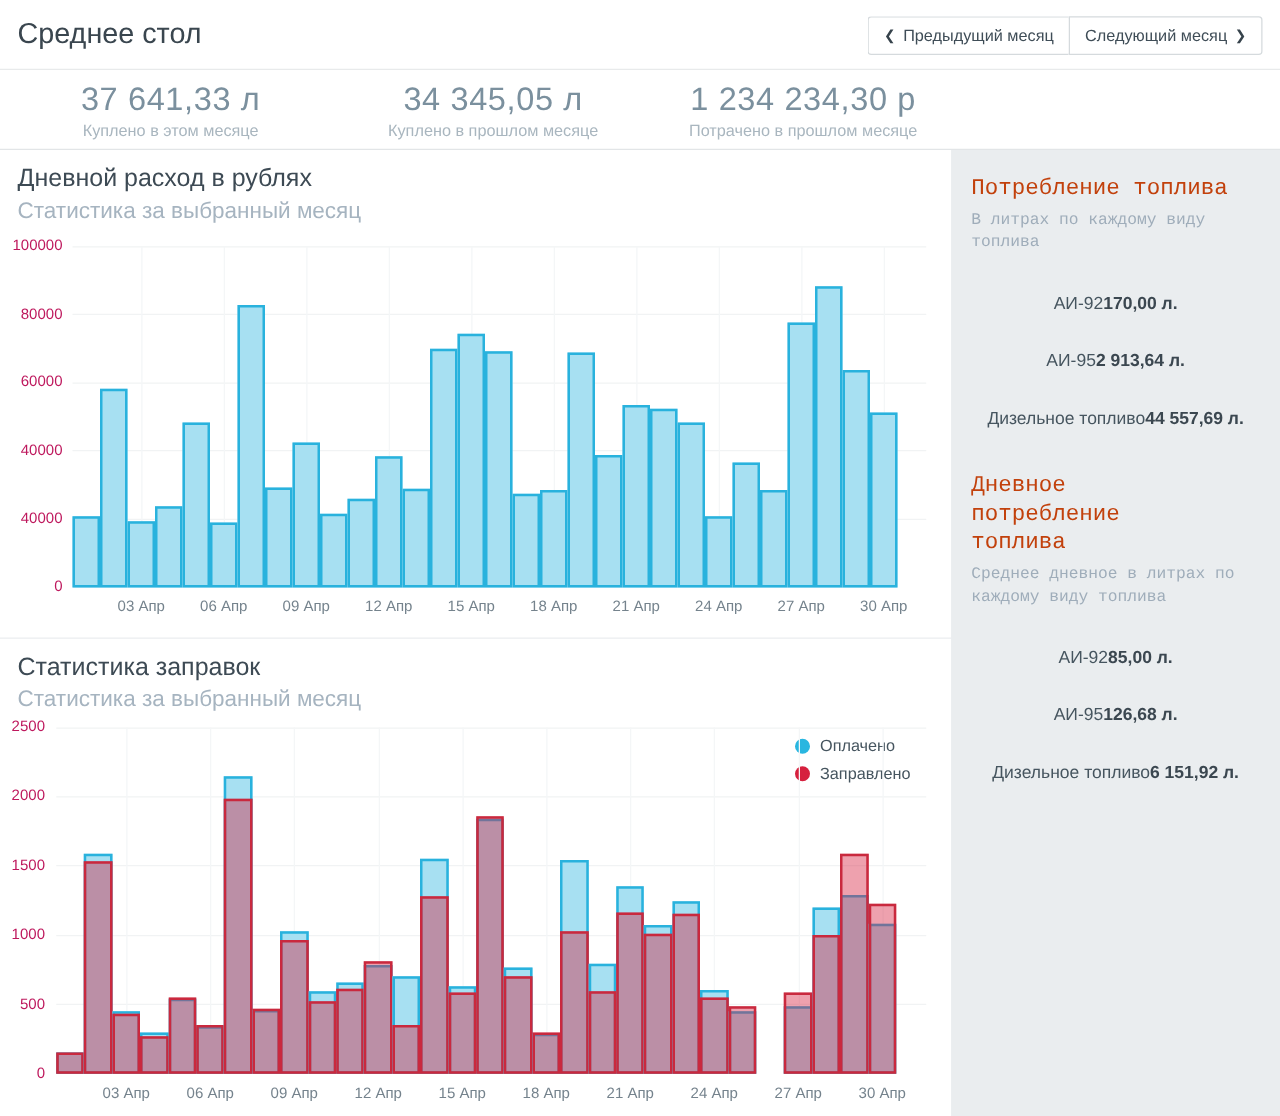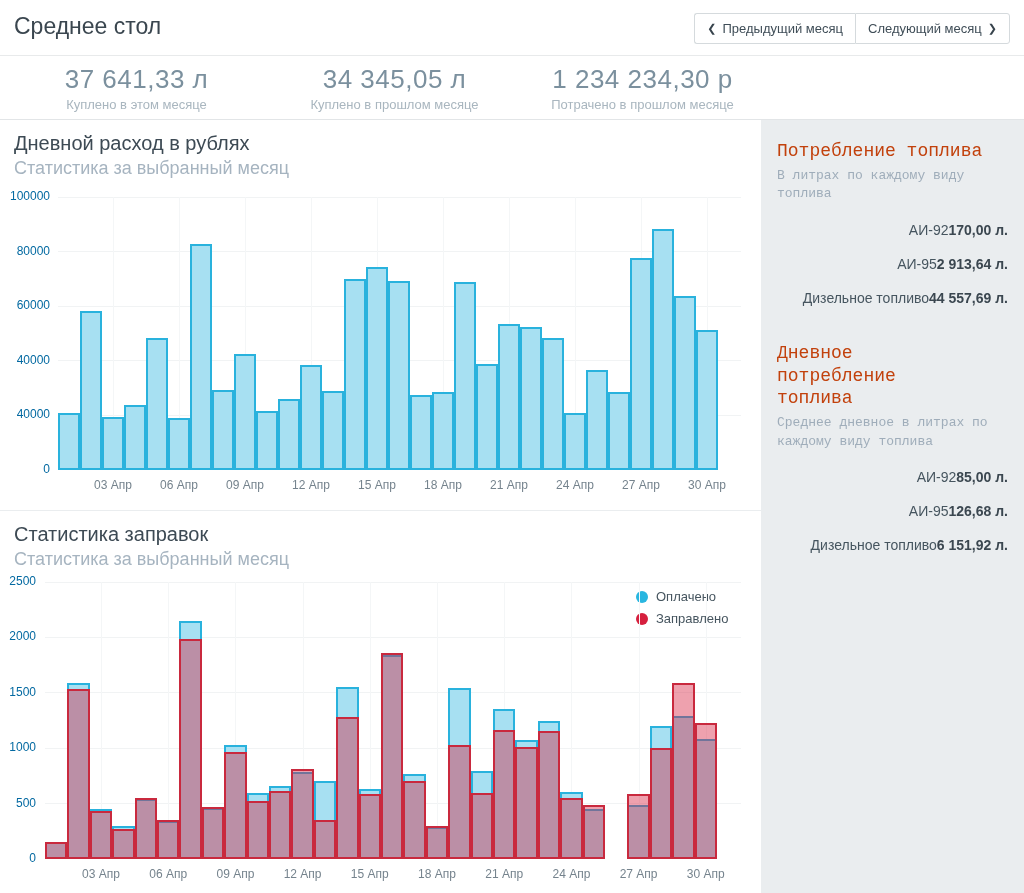--- a/index.html
+++ b/index.html
@@ -29,35 +29,35 @@
   .card-title { position:absolute; left:14px; top:12px; font-size:20px; font-weight:400; color:#3d4a54; }
   .card-subtitle { position:absolute; left:14px; top:38px; font-size:18px; color:#a6b4c0; }
 
   
   .chart { position:absolute; left:0; width:745px; }
   #chart1 { top:77px; height:305px; }
   #chart2 { top:71px; height:310px; }
   .plot { position:absolute; top:0; }
   .hgrid { position:absolute; height:1px; background:#f1f3f4; left:0; }
   .vgrid { position:absolute; width:1px; background:#f4f6f7; top:0; }
-  .ylab { position:absolute; text-align:right; font-size:12px; color:#0369a1; }
+  .ylab { position:absolute; text-align:right; font-size:12px; color:#be185d; }
   .xlab { position:absolute; width:80px; text-align:center; font-size:12px; color:#75838d; }
   .bar { position:absolute; bottom:0; border-style:solid; border-width:2px; }
 
   
   .legend { position:absolute; left:636px; top:78px; }
   .legend-item { display:flex; align-items:center; gap:8px; margin-bottom:7px; }
   .legend-dot { width:12px; height:12px; border-radius:50%; display:inline-block; }
   .legend-label { font-size:13px; color:#46555f; }
 
   
   .sidebar { position:absolute; left:761px; top:120px; width:263px; height:773px; background:#eaedef; padding:20px 16px 0 16px; }
   .sb-title { font-size:18px; font-weight:400; color:#c2410c; line-height:1.25;font-family:Liberation Mono, monospace; }
   .sb-subtitle { font-size:13px; color:#9fadba; margin-top:4px; line-height:1.45;font-family:Liberation Mono, monospace; }
-  .sb-row { display:flex; justify-content:flex-end; align-items:baseline; margin-top:18px; }
+  .sb-row { display:flex; justify-content:center; align-items:baseline; margin-top:30px; }
   .sb-row-label { font-size:14px; color:#46555f; }
   .sb-row-value { font-size:14px; font-weight:700; color:#3b4750; }
   .sb-section2 { margin-top:36px; }
 </style>
 </head>
 <body>
 
 <div class="app-header">
   <div class="page-title">Среднее стол</div>
   <div class="btn-group">

